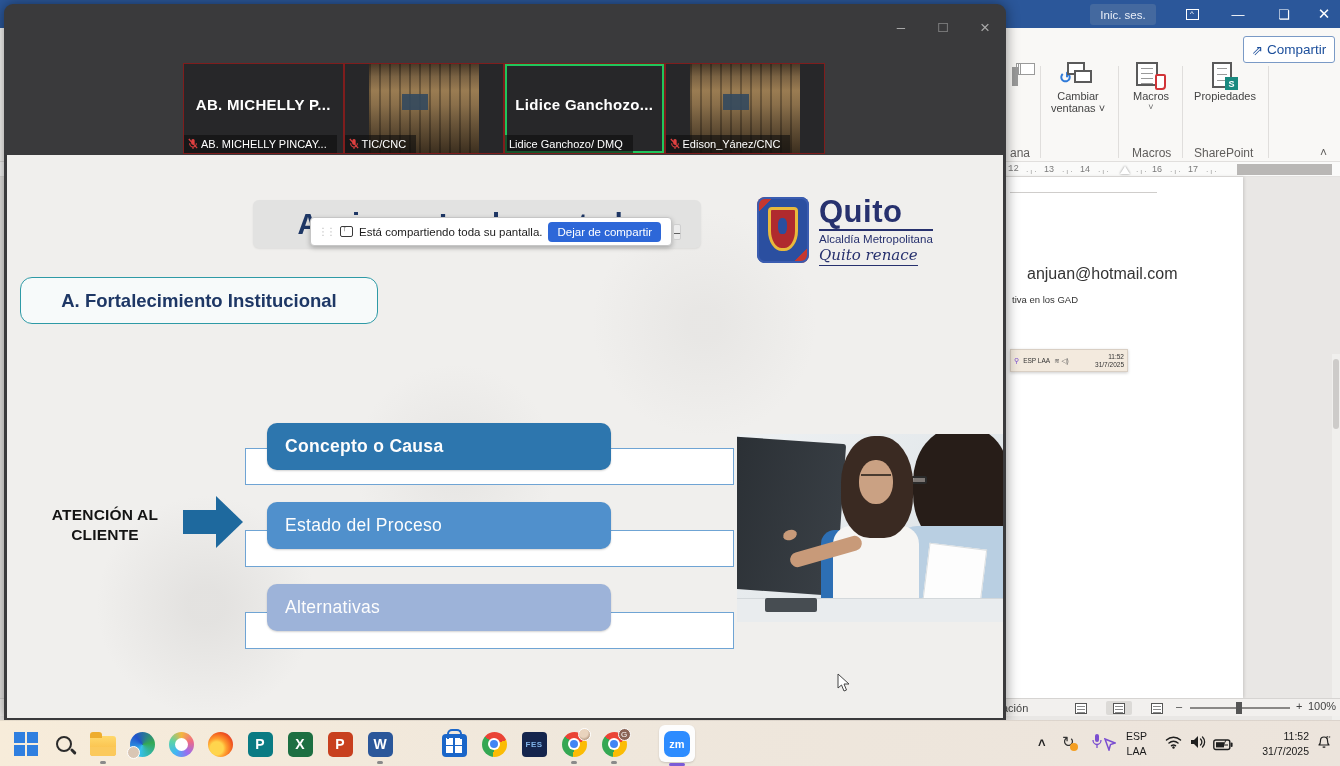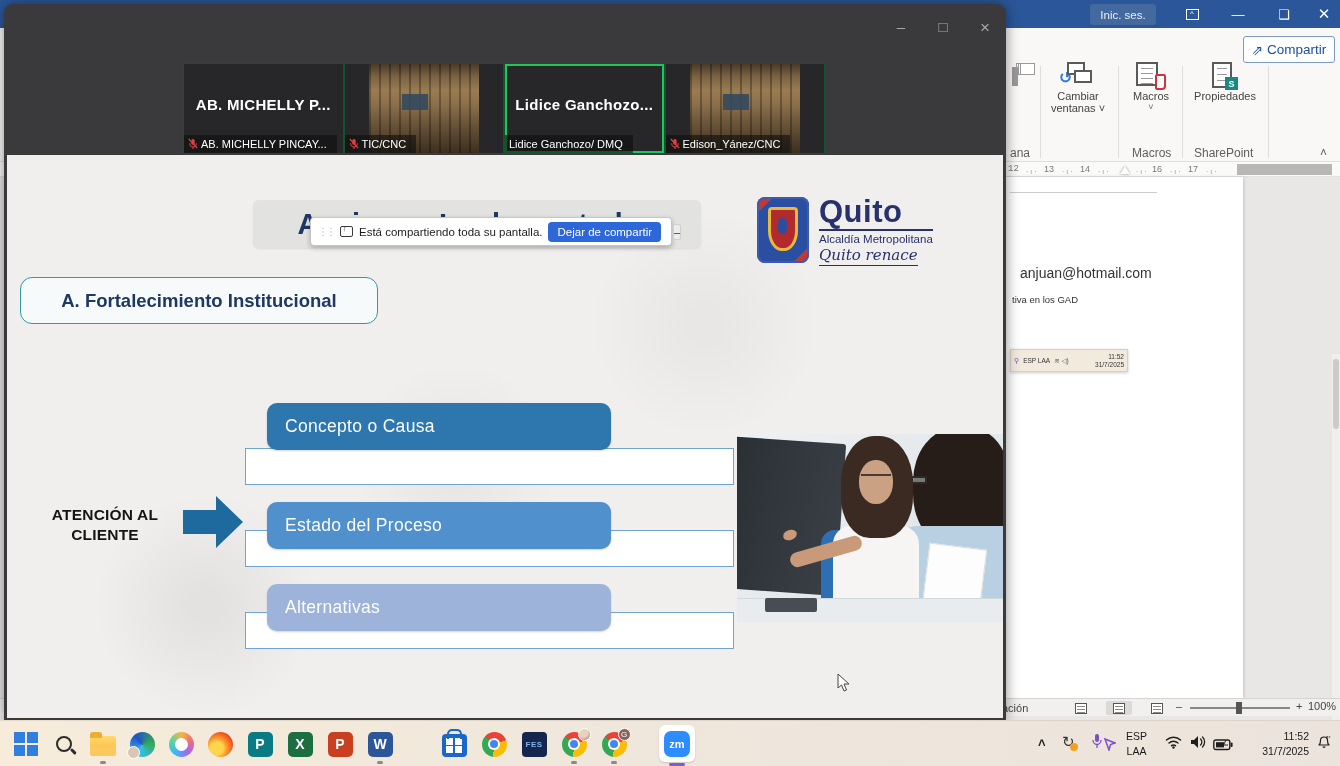--- a/index.html
+++ b/index.html
@@ -37,21 +37,21 @@
   .group-label { position:absolute; top:118px; color:#605e5c; font-size:12px; }
   .collapse-chev { position:absolute; left:1320px; top:118px; color:#605e5c; font-size:12px; }
   .ruler { position:absolute; left:0; top:162px; width:1340px; height:15px; background:#fafaf9; border-bottom:1px solid #e3e1df; }
   .ruler-num { position:absolute; top:2px; color:#7a7a7a; font-size:9px; }
   .ruler-tick { position:absolute; top:6px; color:#9a9a9a; font-size:7px; }
   .ruler-gray { position:absolute; left:1237px; top:2px; width:95px; height:11px; background:#b9b7b5; }
   .ruler-marker { position:absolute; left:1120px; top:4px; width:0; height:0; border-left:5px solid transparent; border-right:5px solid transparent; border-bottom:8px solid #fff; filter:drop-shadow(0 0 1px #888); }
   .word-doc { position:absolute; left:0; top:177px; width:1340px; height:521px; background:#e9e7e5; }
   .doc-page { position:absolute; left:980px; top:0; width:263px; height:521px; background:#fff; box-shadow:1px 0 3px rgba(0,0,0,.15); }
   .doc-hline { position:absolute; left:30px; top:15px; width:147px; height:1px; background:#cfcdcb; }
-  .doc-line1 { position:absolute; left:40px; top:88px; font-size:14px; color:#333; }
+  .doc-line1 { position:absolute; left:47px; top:88px; font-size:16px; color:#333; }
   .doc-line2 { position:absolute; left:32px; top:117px; font-size:9.5px; color:#333; }
   .doc-mini { position:absolute; left:30px; top:172px; width:118px; height:23px; background:#f3eade; border:1px solid #d9cfc4; box-shadow:0 1px 3px rgba(0,0,0,.2);
               display:flex; align-items:center; gap:4px; padding:0 3px; font-size:6.5px; color:#333; }
   .doc-mini .mglyph { color:#7b4fd0; font-size:7px; }
   .doc-mini .mtime { margin-left:auto; text-align:right; line-height:1.2; font-size:6.5px; }
   .word-status { position:absolute; left:0; top:698px; width:1340px; height:18px; background:#f2f0ee; border-top:1px solid #d6d4d2;
                  display:flex; align-items:center; font-size:11px; color:#444; }
   .ws-left { position:absolute; left:1002px; }
   .ws-view { position:absolute; top:2px; width:26px; height:14px; display:flex; align-items:center; justify-content:center; }
   .ws-ic { width:12px; height:11px; border:1px solid #555; background:#fff;
@@ -62,21 +62,21 @@
   .ws-minus { position:absolute; left:1176px; top:1px; }
   .ws-plus { position:absolute; left:1296px; top:1px; }
   .ws-zoom { position:absolute; left:1308px; top:1px; }
   .word-scrollbar { position:absolute; right:0; top:177px; width:8px; height:521px; background:#f0efed; }
   .word-scrollthumb { position:absolute; right:1px; top:5px; width:6px; height:70px; background:#cdcbc9; border-radius:3px; }
 
   
   .zoom-window { position:absolute; left:4px; top:4px; width:1002px; height:716px; background:#3a3a3c; border-radius:9px 9px 0 0;
                  box-shadow:0 0 14px rgba(0,0,0,.45); }
   .zw-ctrl { position:absolute; top:14px; color:#a8a8a8; font-size:15px; width:30px; text-align:center; }
-  .strip { position:absolute; left:179px; top:59px; width:642px; height:91px; background:#14532d; display:flex; gap:2px; padding:1px; }
+  .strip { position:absolute; left:179px; top:59px; width:642px; height:91px; background:#7f1d1d; display:flex; gap:2px; padding:1px; }
   .tile { position:relative; flex:1; background:#272729; overflow:hidden; }
   .tile-name { position:absolute; left:0; right:0; top:32px; text-align:center; color:#fff; font-weight:bold; font-size:15px; letter-spacing:.3px; }
   .tile-label { position:absolute; left:0; bottom:0; background:rgba(15,15,15,.62); color:#fff; font-size:11px; padding:3px 10px 3px 4px;
                 display:flex; align-items:center; gap:3px; max-width:100%; white-space:nowrap; }
   .tile-active { outline:2px solid #21c55d; outline-offset:-2px; }
   .tile-video .vid { position:absolute; left:24px; right:24px; top:0; bottom:0;
      background:linear-gradient(180deg,#4a3a28 0%,#7a6243 14%,#9a7c52 30%,#8a6f4a 46%,#6b563a 66%,#3c2f1f 100%); }
   .tile-video .vid::before { content:""; position:absolute; inset:0;
      background:repeating-linear-gradient(90deg, rgba(0,0,0,.28) 0 2px, transparent 2px 10px); }
   .tile-video .vid::after { content:""; position:absolute; left:30%; top:34%; width:26px; height:16px; background:#33495e; opacity:.9; }
@@ -385,21 +385,21 @@
           <div class="ltag">Quito renace</div>
         </div>
       </div>
 
       <div class="section-box">
         <span>A. Fortalecimiento Institucional</span>
       </div>
 
 
       <div class="row-white" style="top:293px;"></div>
-      <div class="row-blue rb1" style="top:248px;">
+      <div class="row-blue rb1" style="top:268px;font-weight:bold;">
         <span>Concepto o Causa</span>
       </div>
       <div class="row-white" style="top:375px;"></div>
       <div class="row-blue rb2" style="top:347px;">
         <span>Estado del Proceso</span>
       </div>
       <div class="row-white" style="top:457px;"></div>
       <div class="row-blue rb3" style="top:429px;">
         <span>Alternativas</span>
       </div>

